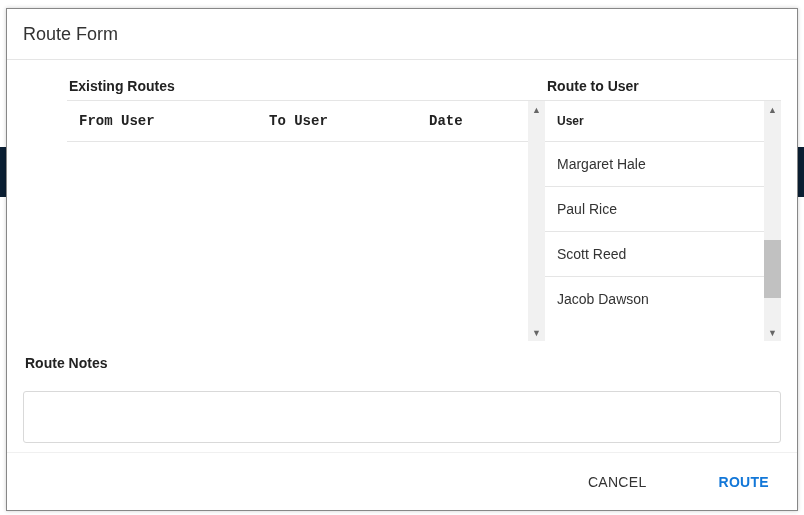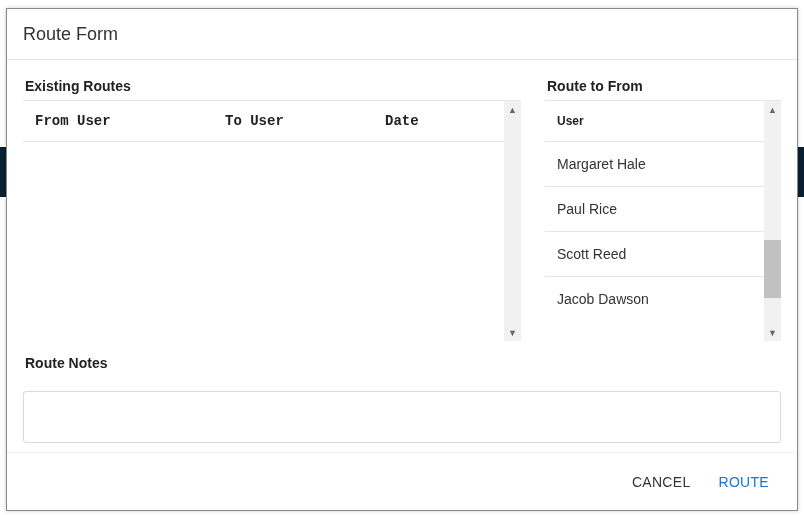--- a/index.html
+++ b/index.html
@@ -6,21 +6,21 @@
     html, body { width: 804px; height: 515px; font-family: Arial, Helvetica, sans-serif; background: #b0b0b0; }
     .backdrop { position: absolute; top:0; left:0; width:804px; height:515px; background: #fff; }
     .strip { position:absolute; left:0; top:147px; width:804px; height:50px; background:#0b1f33; }
     .dialog {
       position: absolute; left:6px; top:8px; width:792px; height:503px;
       background:#fff; border:1px solid #878787; box-shadow:0 0 4px rgba(0,0,0,0.2);
     }
     .header { padding: 15px 16px 14px 16px; border-bottom:1px solid #e5e5e5; }
     .header h1 { font-size:18px; font-weight:400; color:#333; }
     .body { padding: 0 16px; }
-    .sections { display:flex; gap:24px; padding-top:18px; }
+    .sections { display:flex; padding-top:18px;margin-left:44px; }
     .section-title { font-size:14px; font-weight:700; color:#222; margin-bottom:6px; padding-left:2px;}
     .existing { flex: 1 1 auto; }
     .route-to { width:236px; flex:0 0 236px; }
     .table-wrap { border-top:1px solid #e5e5e5; height:241px; display:flex; }
     .table-scroll { flex:1; overflow:hidden; }
     .thead { display:flex; padding:12px 0 12px 12px; border-bottom:1px solid #e5e5e5;font-family:Liberation Mono, monospace; }
     .th { font-size:14px; font-weight:700; color:#222; }
     .th.from { width:190px; }
     .th.to { width:160px; }
     .th.date { flex:1; }
@@ -38,23 +38,23 @@
     .notes-title { font-size:14px; font-weight:700; color:#222; margin:14px 0 20px 2px;}
     .notes-input {
       width:100%; height:52px; border:1px solid #d9d9d9; border-radius:3px; padding:8px 10px;
       font-size:14px; resize:none; font-family:inherit;
     }
     .footer {
       position:absolute; bottom:0; left:0; right:0; height:58px;
       display:flex; align-items:center; justify-content:flex-end; gap:28px;
       padding:0 28px; border-top:1px solid #f0f0f0;
     }
-    .btn { font-size:14px; letter-spacing:0.3px; cursor:pointer; background:none; border:none; font-family:inherit;}
+    .btn { font-size:14px; letter-spacing:0.3px; cursor:pointer; background:none; border:none; font-family:inherit;margin-left:44px;}
     .btn.cancel { color:#333; font-weight:400; }
-    .btn.route { color:#1277d8; font-weight:400;text-align:right; }
+    .btn.route { color:#1277d8; font-weight:700;text-align:right; }
   </style>
 </head>
 <body>
 
 <div class="backdrop">
   <div class="strip"></div>
 </div>
 
 <div class="dialog">
   <div class="header">
@@ -76,21 +76,21 @@
           </div>
           <div class="vscroll">
             <div class="arrow">▲</div>
             <div class="track"></div>
             <div class="arrow">▼</div>
           </div>
         </div>
       </div>
 
       <div class="route-to">
-        <div class="section-title">Route to From</div>
+        <div class="section-title">Route to User</div>
         <div class="user-list-wrap">
           <div class="user-list">
             <div class="user-header">User</div>
             <div class="user-item">Margaret Hale</div>
             <div class="user-item">Paul Rice</div>
             <div class="user-item">Scott Reed</div>
             <div class="user-item">Jacob Dawson</div>
           </div>
           <div class="vscroll">
             <div class="arrow">▲</div>

